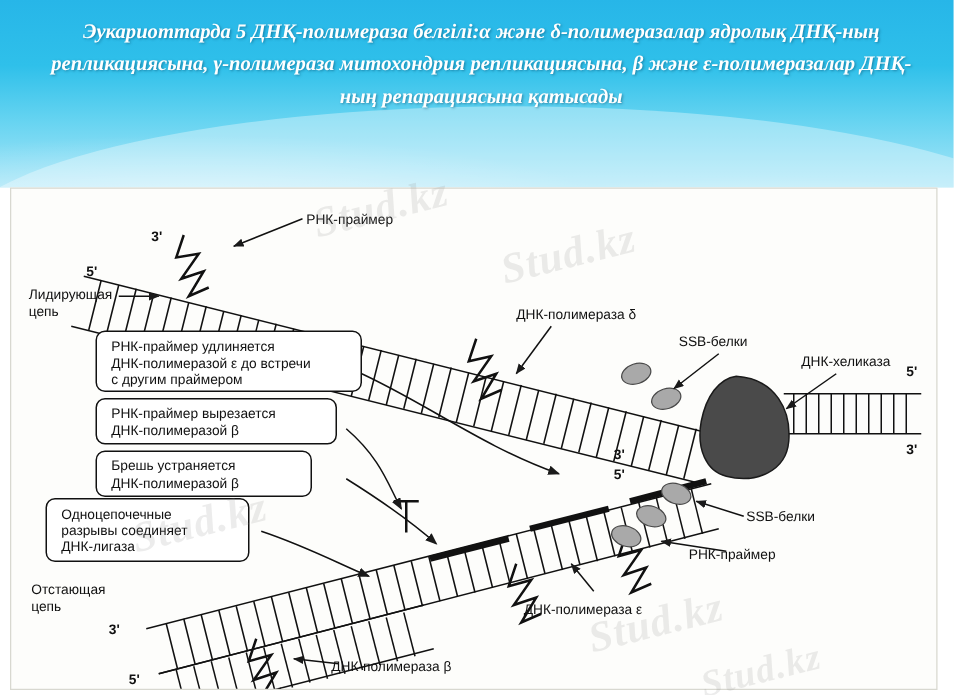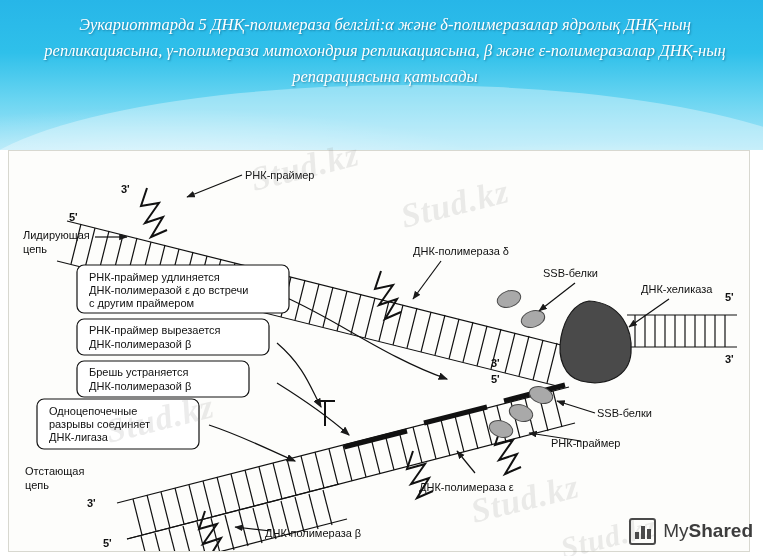--- a/index.html
+++ b/index.html
@@ -22,21 +22,21 @@
     overflow:hidden;
   }
   .banner:after{
     content:"";position:absolute;left:-40px;bottom:-45px;width:900px;height:110px;
     background:rgba(255,255,255,.35);border-radius:50% 50% 0 0 / 100% 100% 0 0;
   }
   .banner-title{
     position:absolute;left:40px;top:12px;width:690px;
     text-align:center;
     font-family:"Liberation Serif", serif;
-    font-weight:normal;font-style:italic;
+    font-weight:bold;font-style:italic;
     font-size:16.5px;line-height:26px;
     color:#ffffff;
     text-shadow:1px 1px 2px rgba(0,60,90,.45);
     z-index:3;
   }
 
   
   .diagram{
     position:absolute;left:8px;top:150px;width:740px;height:400px;
     background:#fdfdfb;
@@ -323,22 +323,14 @@
       </g>
     </svg>
   </div>
 
   <div class="wm wm1">Stud.kz</div>
   <div class="wm wm2">Stud.kz</div>
   <div class="wm wm3">Stud.kz</div>
   <div class="wm wm4">Stud.kz</div>
   <div class="wm wm5">Stud.kz</div>
 
-  <div class="ms-logo">
-    <span class="glyph">
-        <i></i>
-        <i></i>
-        <i></i>
-      </span>
-    <span class="txt"><span>My</span><b>Shared</b></span>
-  </div>
 
 </div>
 
 </body></html>

